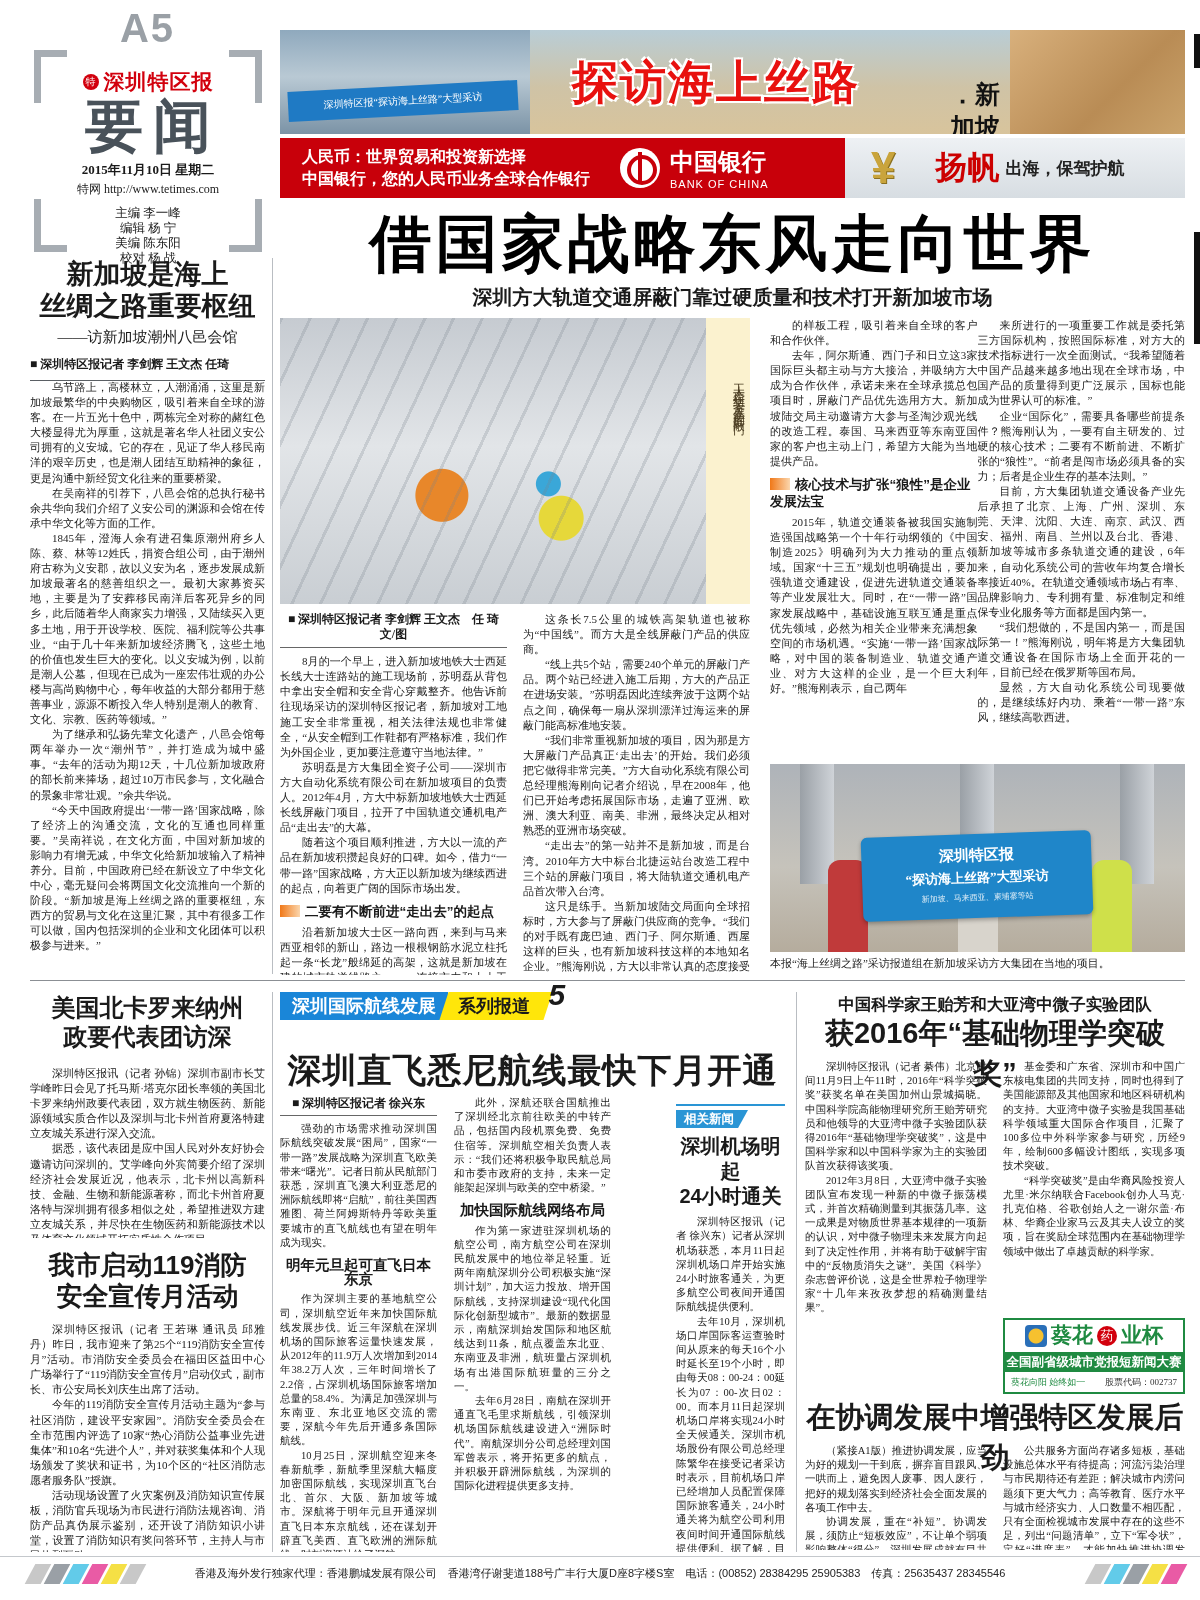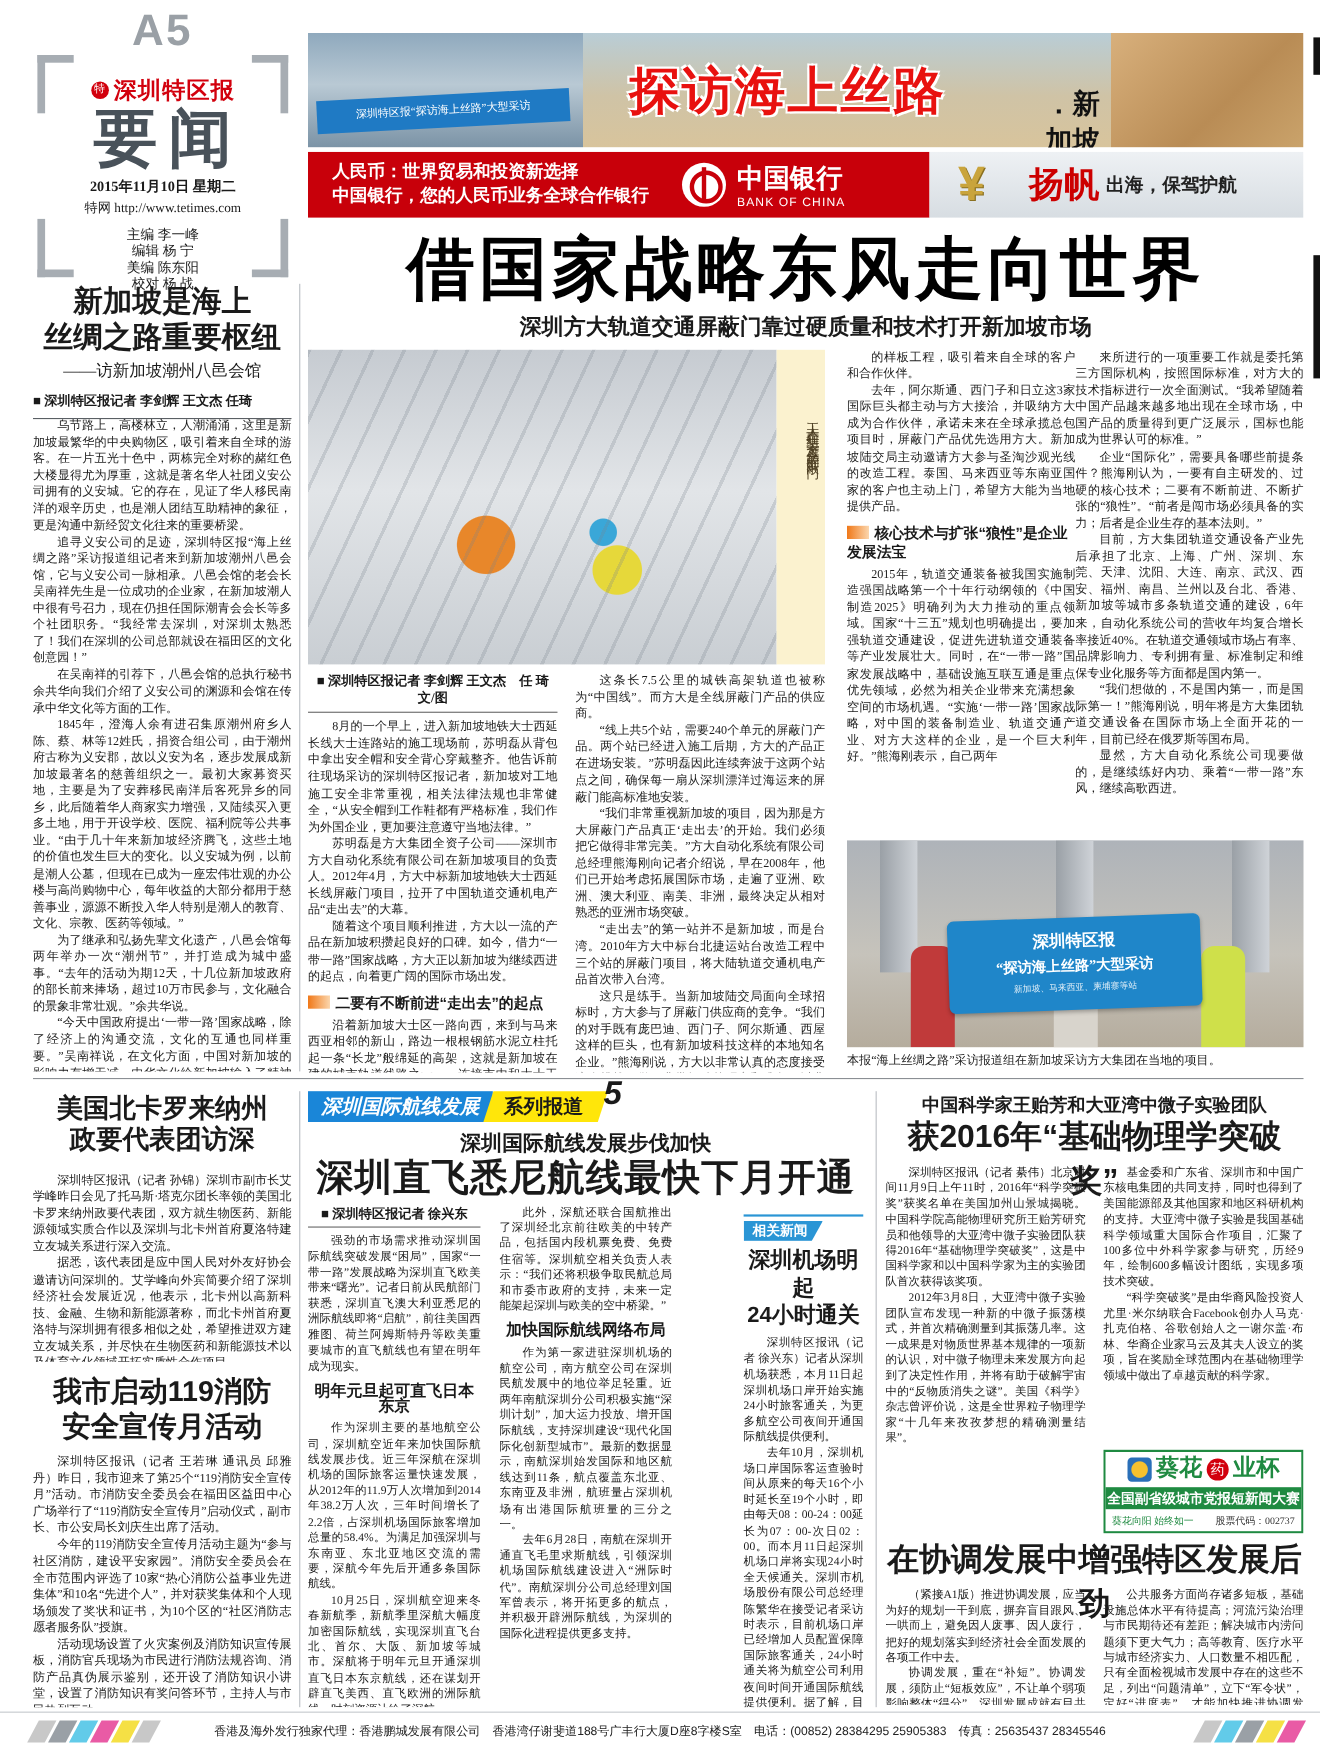--- a/index.html
+++ b/index.html
@@ -93,21 +93,21 @@
   
 
   
   #nc-h{left:30px;top:994px;width:235px;font-size:24px;}
   #nc-body{left:30px;top:1066px;width:235px;height:172px;overflow:hidden;font-size:11px;line-height:15.1px;}
   #fire-h{left:30px;top:1250px;width:235px;font-size:26px;}
   #fire-body{left:30px;top:1322px;width:235px;height:230px;overflow:hidden;font-size:11px;line-height:15.1px;}
 
   
   #badge{left:280px;top:992px;height:28px;display:flex;align-items:stretch;font-family:"Liberation Sans",sans-serif;}
-  #badge-blue{background:#1a86d8;color:#fff;font-size:18px;font-weight:bold;line-height:28px;padding:0 12px;font-style:italic;}
+  #badge-blue{background:#1a86d8;color:#fff;font-size:18px;font-weight:bold;line-height:28px;padding:0 12px;}
   #badge-yellow{background:#ffe60a;transform:skewX(-18deg);margin-left:-4px;padding:0 18px 0 14px;position:relative;}
   #badge-yellow .in{transform:skewX(18deg);font-size:18px;font-weight:bold;line-height:28px;}
   #badge-num{position:absolute;right:-14px;top:-14px;font-size:30px;font-weight:bold;font-style:italic;transform:skewX(18deg);}
   #fl-kick{left:280px;top:1026px;width:505px;text-align:center;font-size:19px;font-weight:bold;}
   #fl-h{left:280px;top:1048px;width:505px;text-align:center;font-size:34px;font-weight:900;letter-spacing:1px;}
   #fl-cols{left:280px;top:1096px;width:505px;height:456px;display:flex;gap:17px;}
   .fcol{width:157px;overflow:hidden;font-size:10.5px;line-height:14.2px;display:flex;flex-direction:column;}
   .fcol .grow{overflow:hidden;}
   .fsub{font-weight:bold;font-size:14.5px;text-align:center;margin:8px 0 6px 0;font-family:"Liberation Sans",sans-serif;}
   #rel-box{border-top:2px solid #2a95d5;padding-top:4px;margin-top:8px;margin-left:48px;}
@@ -169,21 +169,20 @@
   </div>
 
   <div id="l1-h" class="abs hl-2line sans">
     <div>新加坡是海上</div>
     <div>丝绸之路重要枢纽</div>
   </div>
   <div id="l1-dek" class="abs">——访新加坡潮州八邑会馆</div>
   <div id="l1-by" class="abs">■ 深圳特区报记者 李剑辉 王文杰 任琦</div>
   <div id="l1-body" class="abs">
       <p class="bp">乌节路上，高楼林立，人潮涌涌，这里是新加坡最繁华的中央购物区，吸引着来自全球的游客。在一片五光十色中，两栋完全对称的赭红色大楼显得尤为厚重，这就是著名华人社团义安公司拥有的义安城。它的存在，见证了华人移民南洋的艰辛历史，也是潮人团结互助精神的象征，更是沟通中新经贸文化往来的重要桥梁。</p>
-      <p class="bp">追寻义安公司的足迹，深圳特区报“海上丝绸之路”采访报道组记者来到新加坡潮州八邑会馆，它与义安公司一脉相承。八邑会馆的老会长吴南祥先生是一位成功的企业家，在新加坡潮人中很有号召力，现在仍担任国际潮青会会长等多个社团职务。“我经常去深圳，对深圳太熟悉了！我们在深圳的公司总部就设在福田区的文化创意园！”</p>
       <p class="bp">在吴南祥的引荐下，八邑会馆的总执行秘书余共华向我们介绍了义安公司的渊源和会馆在传承中华文化等方面的工作。</p>
       <p class="bp">1845年，澄海人余有进召集原潮州府乡人陈、蔡、林等12姓氏，捐资合组公司，由于潮州府古称为义安郡，故以义安为名，逐步发展成新加坡最著名的慈善组织之一。最初大家募资买地，主要是为了安葬移民南洋后客死异乡的同乡，此后随着华人商家实力增强，又陆续买入更多土地，用于开设学校、医院、福利院等公共事业。“由于几十年来新加坡经济腾飞，这些土地的价值也发生巨大的变化。以义安城为例，以前是潮人公墓，但现在已成为一座宏伟壮观的办公楼与高尚购物中心，每年收益的大部分都用于慈善事业，源源不断投入华人特别是潮人的教育、文化、宗教、医药等领域。”</p>
       <p class="bp">为了继承和弘扬先辈文化遗产，八邑会馆每两年举办一次“潮州节”，并打造成为城中盛事。“去年的活动为期12天，十几位新加坡政府的部长前来捧场，超过10万市民参与，文化融合的景象非常壮观。”余共华说。</p>
       <p class="bp">“今天中国政府提出‘一带一路’国家战略，除了经济上的沟通交流，文化的互通也同样重要。”吴南祥说，在文化方面，中国对新加坡的影响力有增无减，中华文化给新加坡输入了精神养分。目前，中国政府已经在新设立了中华文化中心，毫无疑问会将两国文化交流推向一个新的阶段。“新加坡是海上丝绸之路的重要枢纽，东西方的贸易与文化在这里汇聚，其中有很多工作可以做，国内包括深圳的企业和文化团体可以积极参与进来。”</p>
     </div>
 
   <div id="banner" class="abs">
     <div id="banner-photo">
       <div id="banner-flag">深圳特区报“探访海上丝路”大型采访</div>
     </div>
@@ -312,21 +311,20 @@
       <p class="bp">活动现场设置了火灾案例及消防知识宣传展板，消防官兵现场为市民进行消防法规咨询、消防产品真伪展示鉴别，还开设了消防知识小讲堂，设置了消防知识有奖问答环节，主持人与市民热烈互动。</p>
     </div>
 
   <div id="badge" class="abs">
     <div id="badge-blue">深圳国际航线发展</div>
     <div id="badge-yellow">
       <div class="in">系列报道</div>
       <div id="badge-num">5</div>
     </div>
   </div>
-  <div id="fl-kick" class="abs sans">深圳国际航线发展步伐加快</div>
   <div id="fl-h" class="abs sans">深圳直飞悉尼航线最快下月开通</div>
 
   <div id="fl-cols" class="abs">
     <div class="fcol">
       <div class="byline"><span>■ 深圳特区报记者 徐兴东</span></div>
       <div>
           <p class="bp">强劲的市场需求推动深圳国际航线突破发展“困局”，国家“一带一路”发展战略为深圳直飞欧美带来“曙光”。记者日前从民航部门获悉，深圳直飞澳大利亚悉尼的洲际航线即将“启航”，前往美国西雅图、荷兰阿姆斯特丹等欧美重要城市的直飞航线也有望在明年成为现实。</p>
         </div>
       <div class="fsub">明年元旦起可直飞日本东京</div>
       <div class="grow">

